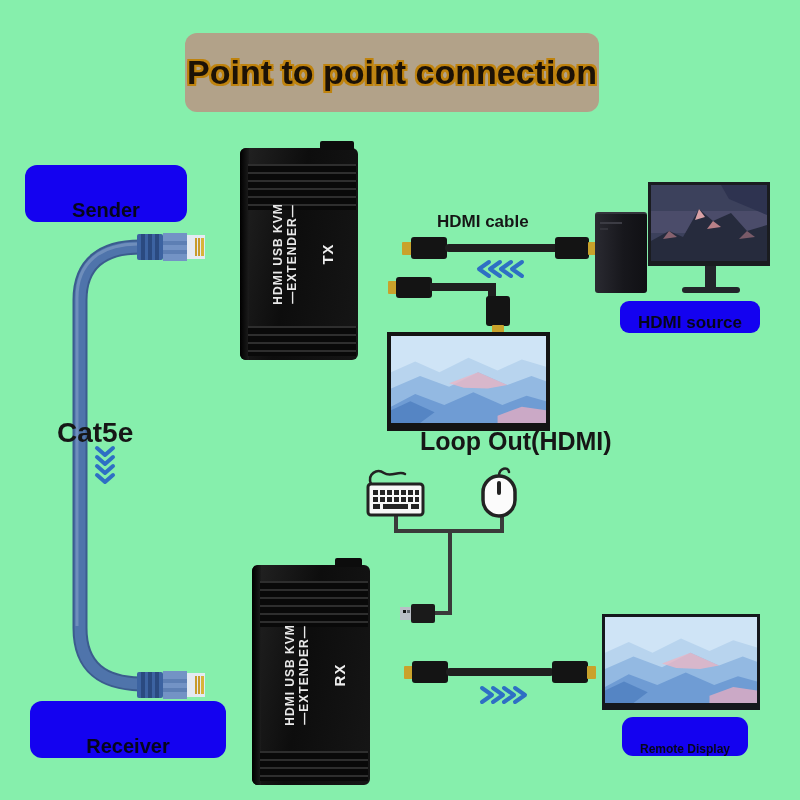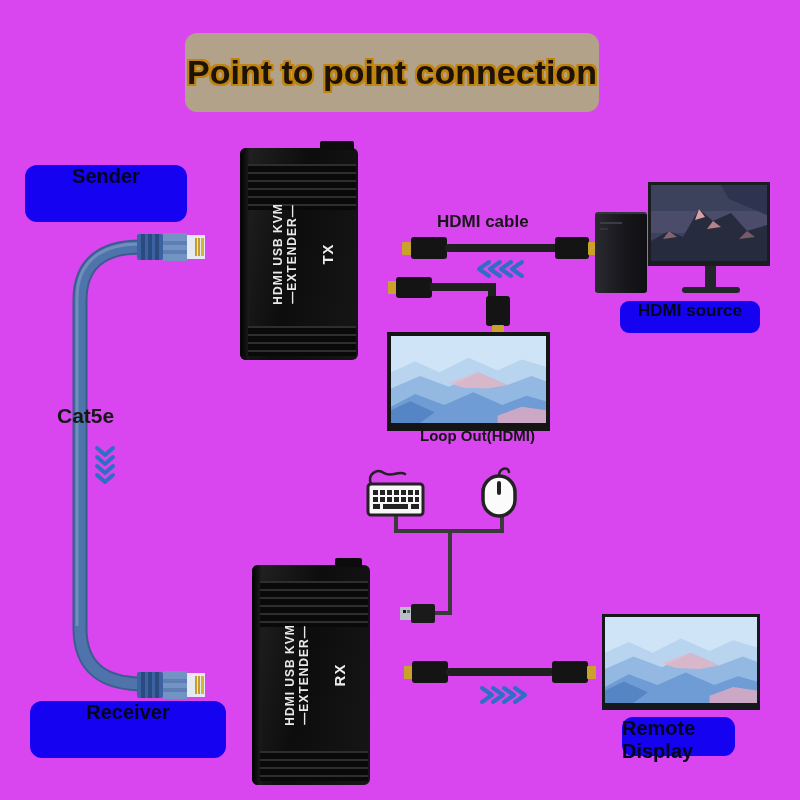--- a/index.html
+++ b/index.html
@@ -1,39 +1,39 @@
 <!DOCTYPE html>
 <html><head>
 <meta charset="utf-8">
 <style>
   html,body{margin:0;padding:0;}
   body{font-family:"Liberation Sans", sans-serif; background:#e4e4e3;}
-  .stage{position:relative;width:800px;height:800px;background:#d946ef;overflow:hidden;}
+  .stage{position:relative;width:800px;height:800px;background:#86efac;overflow:hidden;}
   .abs{position:absolute;}
 
   
   .banner{left:185px;top:33px;width:414px;height:79px;background:#b2a289;border-radius:12px;
           display:flex;align-items:center;justify-content:center;}
   .banner .title{font-size:34px;font-weight:bold;color:#1c1206;letter-spacing:0px;
      text-shadow:-2px -2px 0 #bf830e, 2px -2px 0 #bf830e, -2px 2px 0 #bf830e, 2px 2px 0 #bf830e,
                  0 -2px 0 #bf830e, 0 2px 0 #bf830e, -2px 0 0 #bf830e, 2px 0 0 #bf830e;}
 
   
-  .bluelabel{background:#1402f0;border-radius:12px;display:flex;align-items:flex-start;justify-content:center;
+  .bluelabel{background:#1402f0;border-radius:12px;display:flex;align-items:flex-end;justify-content:center;
              color:#06061c;font-weight:bold;z-index:4;}
   .lbl-sender{left:25px;top:165px;width:162px;height:57px;font-size:20px;}
   .lbl-receiver{left:30px;top:701px;width:196px;height:57px;font-size:20px;}
   .lbl-source{left:620px;top:301px;width:140px;height:32px;font-size:17px;border-radius:9px;}
-  .lbl-remote{left:622px;top:717px;width:113px;height:39px;font-size:20px;border-radius:11px;}
+  .lbl-remote{left:622px;top:717px;width:126px;height:39px;font-size:12px;border-radius:11px;}
 
   
   .note{color:#161616;font-weight:bold;z-index:5;white-space:nowrap;}
   .note-hdmicable{left:437px;top:212px;font-size:17px;}
-  .note-cat5e{left:57px;top:404px;font-size:21px;}
-  .note-loopout{left:420px;top:427px;font-size:15px;text-align:center;}
+  .note-cat5e{left:57px;top:417px;font-size:28px;}
+  .note-loopout{left:420px;top:427px;font-size:25px;text-align:center;}
   .note-mousekb{left:374px;top:446px;font-size:19px;}
 
   
   .device{background:linear-gradient(100deg,#232323,#0d0d0d 45%,#161616);border-radius:6px;z-index:3;}
   .dev-tx{left:240px;top:148px;width:118px;height:212px;}
   .dev-rx{left:252px;top:565px;width:118px;height:220px;}
   .dev-notch{position:absolute;top:-7px;height:9px;background:#0c0c0c;border-radius:2px 2px 0 0;}
   .dev-tx .dev-notch{left:80px;width:34px;}
   .dev-rx .dev-notch{left:83px;width:27px;}
   .dev-edge{position:absolute;left:0;top:0;bottom:0;width:9px;border-radius:6px 0 0 6px;

